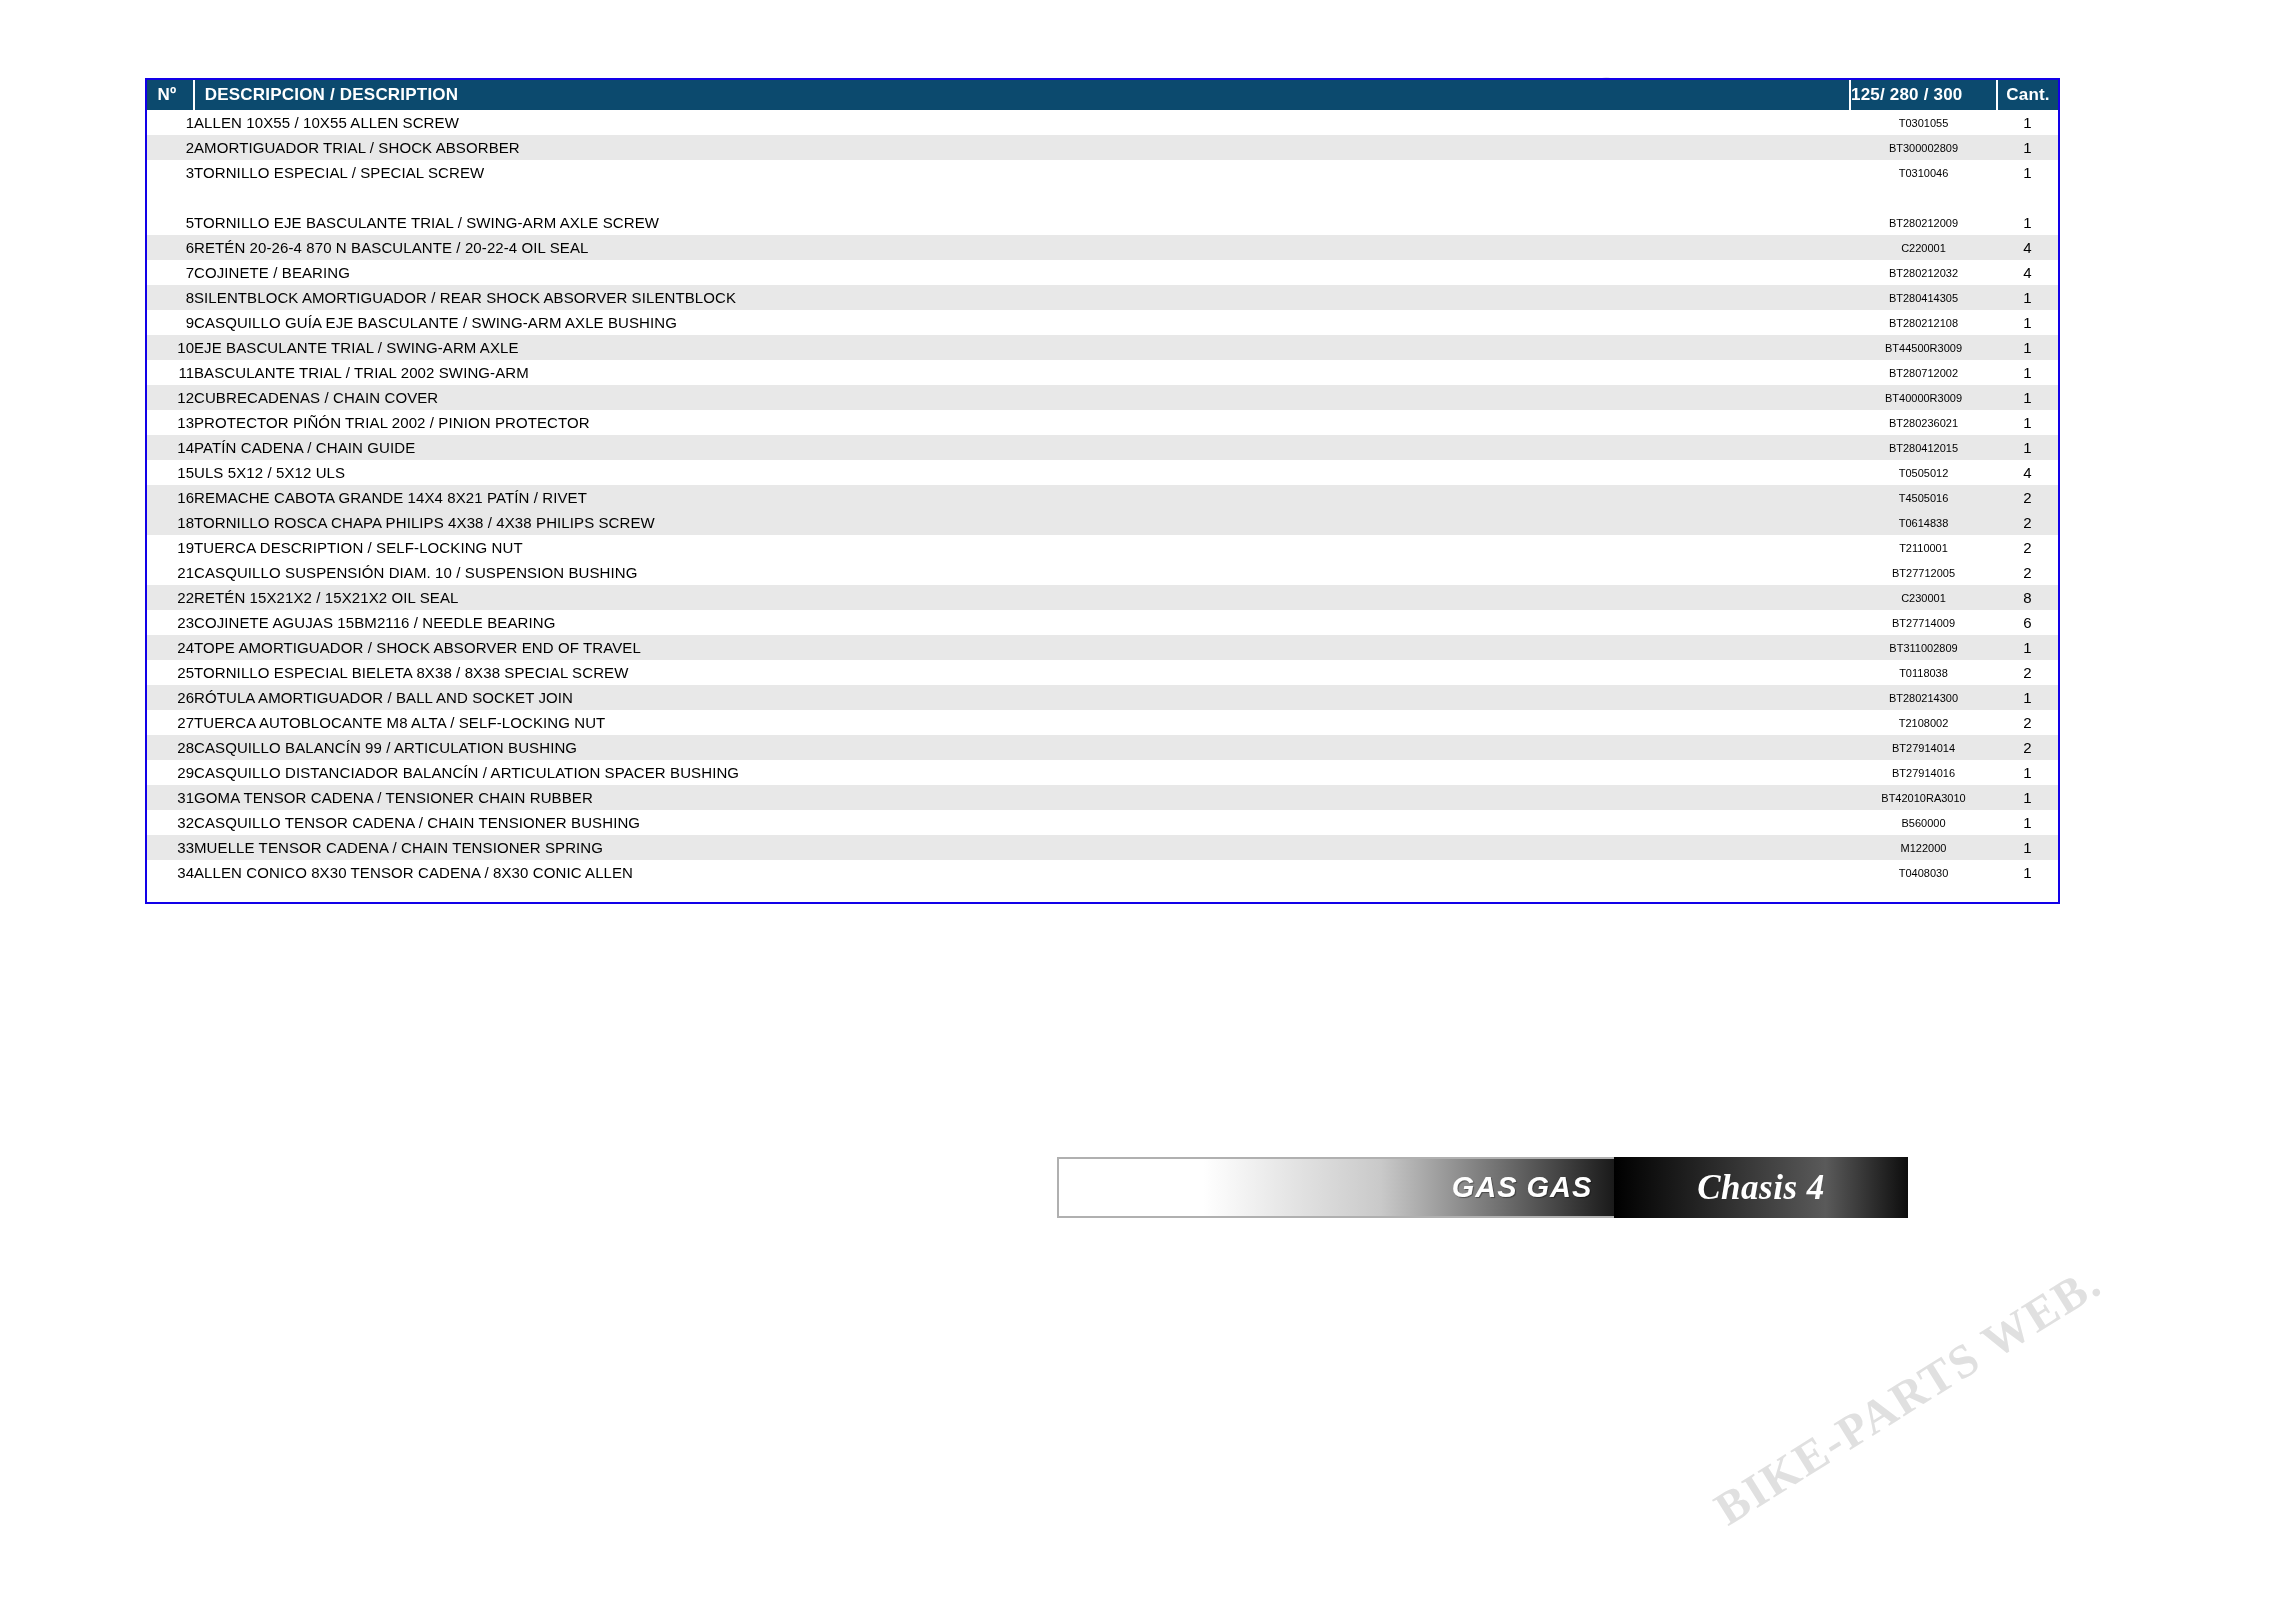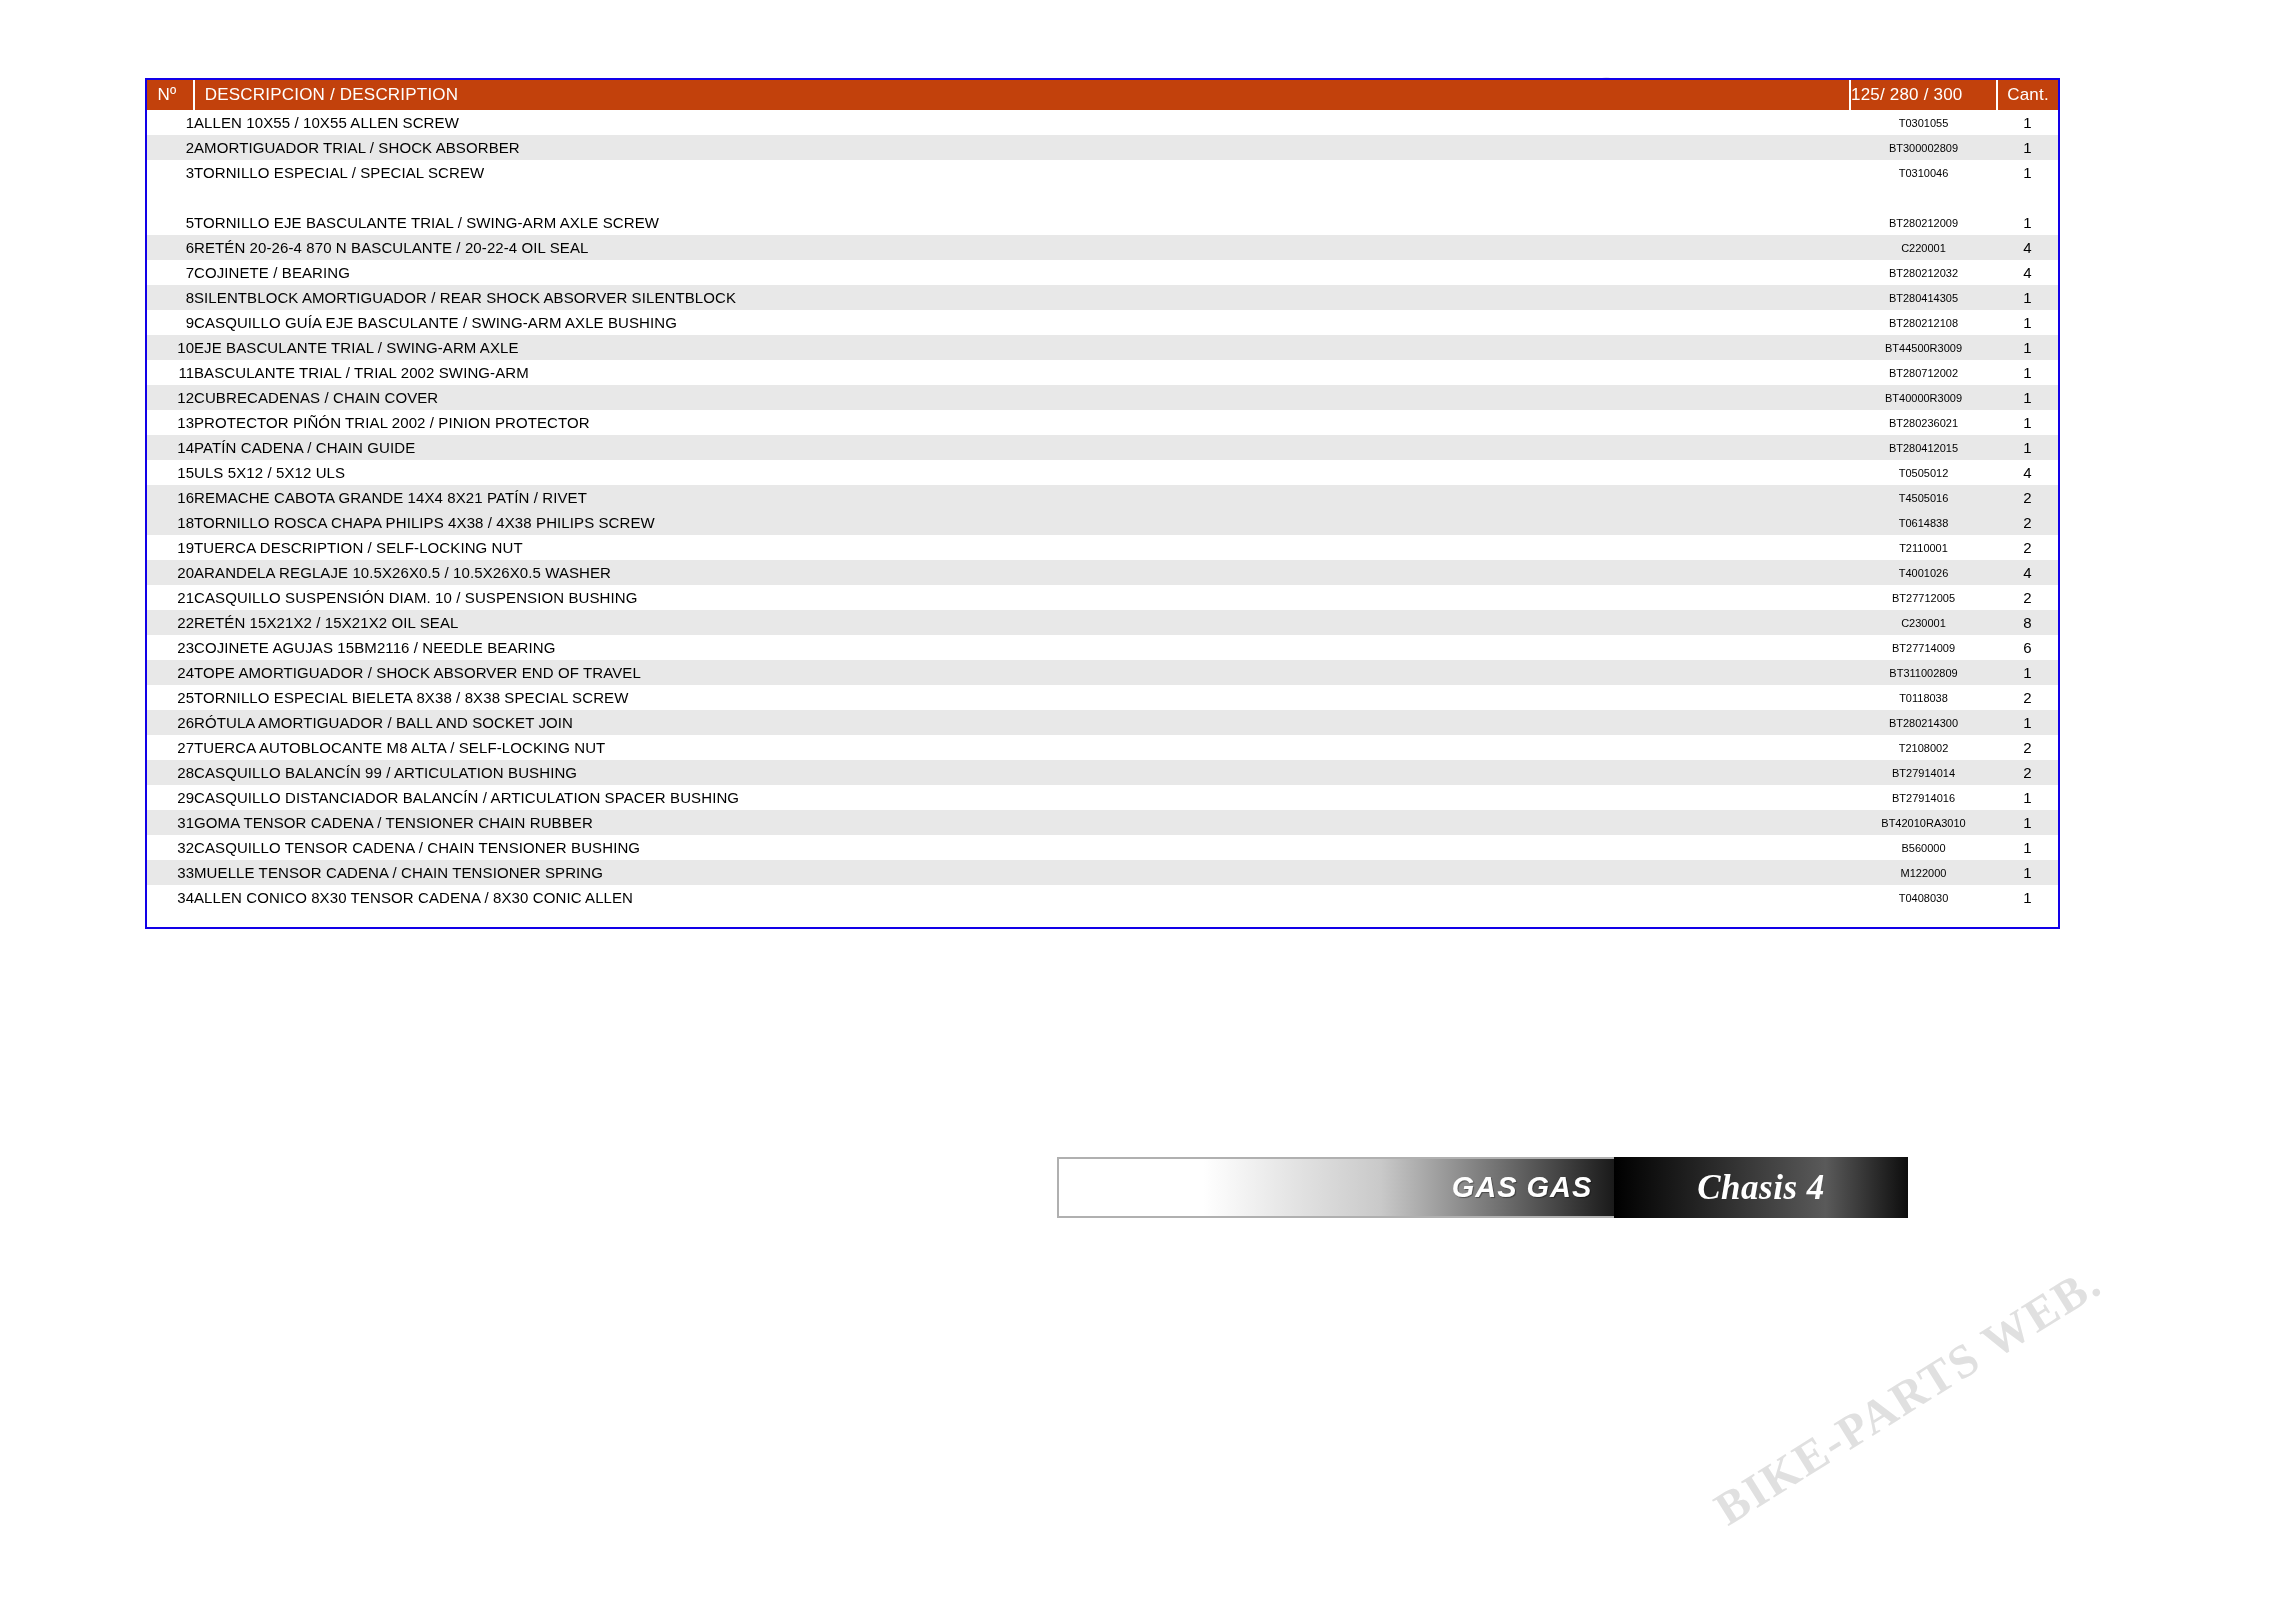--- a/index.html
+++ b/index.html
@@ -74,24 +74,24 @@
   table.parts {
     width: 100%;
     border-collapse: collapse;
     table-layout: fixed;
   }
   table.parts td, table.parts th {
     padding: 0;
     margin: 0;
   }
   .hdr-row th {
-    background: #c2410c;
+    background: #0c4a6e;
     color: #ffffff;
     font-size: 17px;
-    font-weight: normal;
+    font-weight: bold;
     height: 30px;
     text-align: left;
     vertical-align: middle;
     letter-spacing: 0.2px;
   }
   .hdr-num { width: 47px; text-align: center !important; padding-right: 5.9px !important; }
   .hdr-desc { padding-left: 9.8px !important; border-left: 2px solid #ffffff; }
   .hdr-model { width: 147px; text-align: right; border-left: 2px solid #ffffff;}
   .hdr-cant { width: 61px; text-align: center !important; border-left: 2px solid #ffffff;}
 
@@ -298,26 +298,20 @@
           <td class="c-desc">TORNILLO ROSCA CHAPA PHILIPS 4X38 / 4X38 PHILIPS SCREW</td>
           <td class="c-model">T0614838</td>
           <td class="c-cant">2</td>
         </tr>
         <tr class="item">
           <td class="c-num">19</td>
           <td class="c-desc">TUERCA DESCRIPTION / SELF-LOCKING NUT</td>
           <td class="c-model">T2110001</td>
           <td class="c-cant">2</td>
         </tr>
-        <tr class="item alt">
-          <td class="c-num">20</td>
-          <td class="c-desc">ARANDELA REGLAJE 10.5X26X0.5 / 10.5X26X0.5 WASHER</td>
-          <td class="c-model">T4001026</td>
-          <td class="c-cant">4</td>
-        </tr>
         <tr class="item">
           <td class="c-num">21</td>
           <td class="c-desc">CASQUILLO SUSPENSIÓN DIAM. 10 / SUSPENSION BUSHING</td>
           <td class="c-model">BT27712005</td>
           <td class="c-cant">2</td>
         </tr>
         <tr class="item alt">
           <td class="c-num">22</td>
           <td class="c-desc">RETÉN 15X21X2 / 15X21X2 OIL SEAL</td>
           <td class="c-model">C230001</td>

